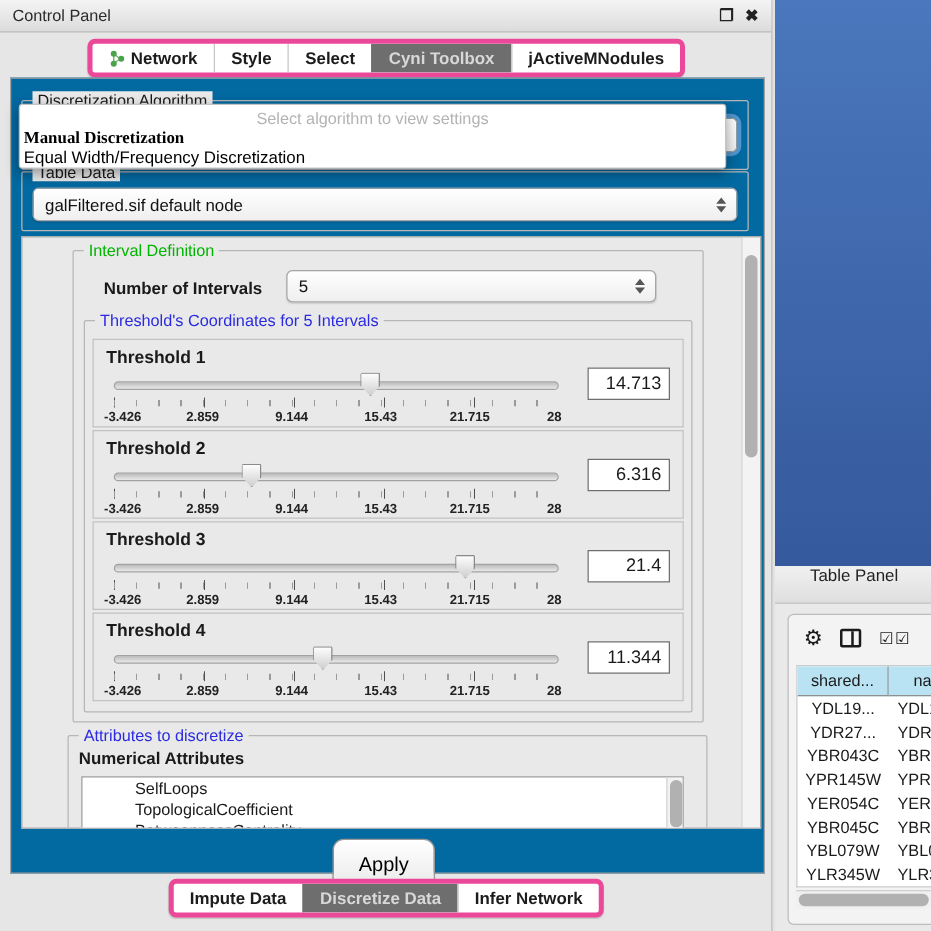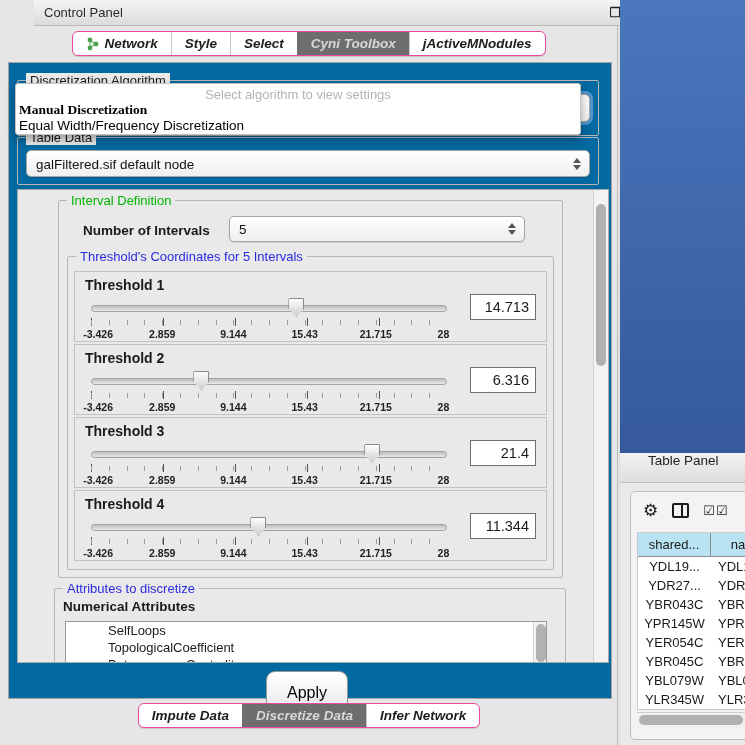--- a/index.html
+++ b/index.html
@@ -5,28 +5,28 @@
   * { margin:0; padding:0; box-sizing:border-box; }
   html,body { width:745px; height:745px; overflow:hidden;
     font-family:"Liberation Sans", sans-serif; font-size:13px; color:#1a1a1a;
     background:#e2e2e2; }
 
   
   #control-panel { position:absolute; left:0; top:0; width:618px; height:745px;
     background:#e6e6e6; border-right:1px solid #bdbdbd; }
   #cp-titlebar { position:absolute; left:0; top:0; width:100%; height:26px;
     background:linear-gradient(#f4f4f4,#dcdcdc); border-bottom:1px solid #b9b9b9;
-    display:flex; align-items:center; padding:0 10px;margin-left:34px; }
+    display:flex; align-items:center; padding:0 10px; }
   #cp-title { font-size:13px; color:#2a2a2a; }
   .titlebar-btns { margin-left:auto; display:flex; gap:9px; font-weight:bold; color:#222; }
   .titlebar-btns span { cursor:default; font-size:13px; }
 
   
-  .seg { display:inline-flex; border:1px solid #ec4899; border-radius:6px;
-    background:#fff; overflow:hidden; box-shadow:0 1px 1px rgba(0,0,0,0.15);font-style:italic; }
+  .seg { display:inline-flex; border:4px solid #ec4899; border-radius:6px;
+    background:#fff; overflow:hidden; box-shadow:0 1px 1px rgba(0,0,0,0.15); }
   .seg .tab { padding:4px 13px; font-size:13.5px; font-weight:bold; color:#1c1c1c;
     border-left:1px solid #c6c6c6; display:flex; align-items:center; gap:5px;
     white-space:nowrap; }
   .seg .tab:first-child { border-left:none; }
   .seg .tab.selected { background:#6e6e6e; color:#d8d8d8; border-left-color:#6e6e6e; }
   #top-tabs { position:absolute; top:31px; left:0; width:618px; text-align:center; }
 
   #cp-main { position:absolute; left:8px; top:62px; width:604px; height:637px;
     background:#0369a1; border:1px solid #a3a3a3; }
 

